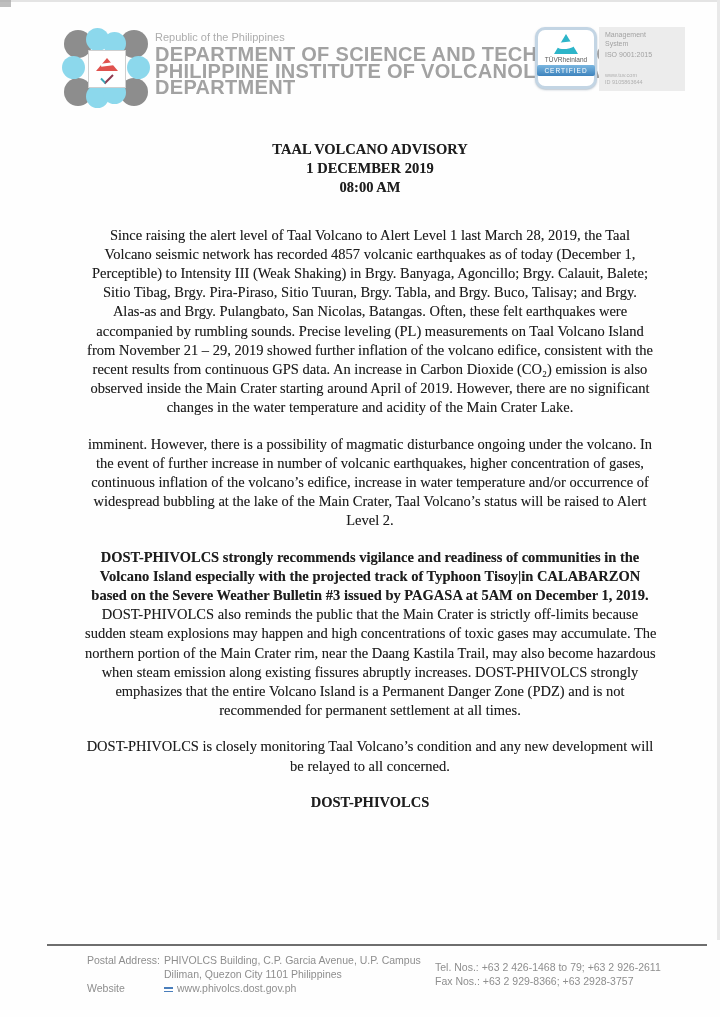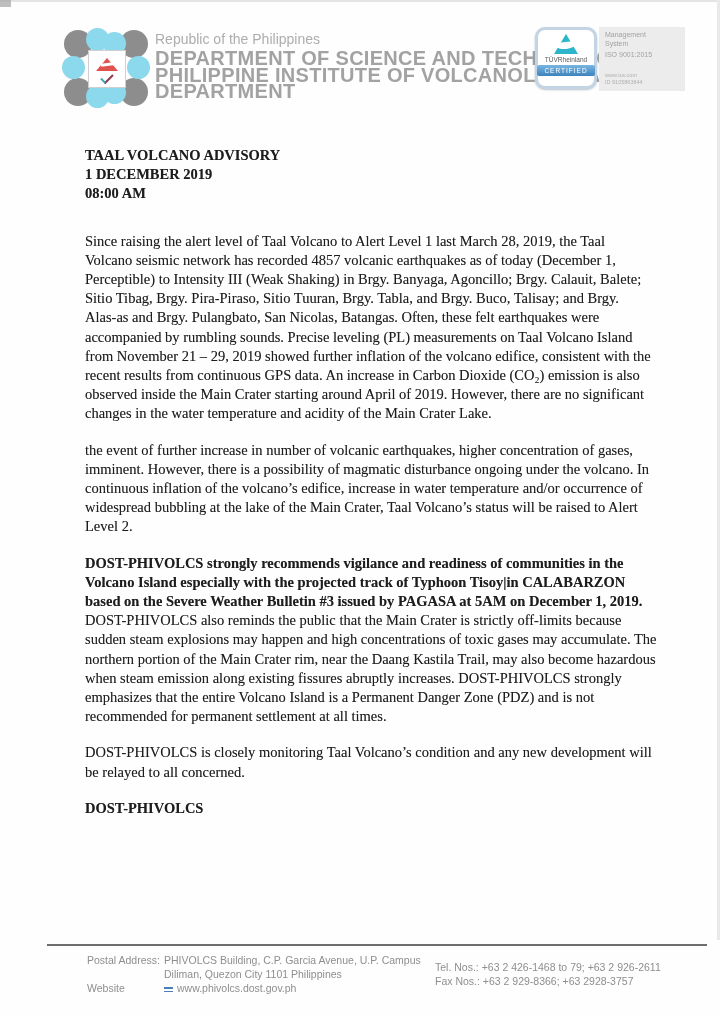--- a/index.html
+++ b/index.html
@@ -16,43 +16,43 @@
   .logo .gray{width:28px;height:28px;background:#8d8d8d;}
   .logo .cyan{width:23px;height:23px;background:#8cd8ec;}
   .logo .center{position:absolute;left:26px;top:22px;width:36px;height:36px;background:#fff;
         border:1px solid #cfcfcf;display:flex;align-items:center;justify-content:center;flex-direction:column;}
   .volcano{width:0;height:0;border-left:11px solid transparent;border-right:11px solid transparent;
         border-bottom:13px solid #e0524e;position:relative;}
   .volcano:after{content:"";position:absolute;left:-6px;top:5px;width:12px;height:3px;background:#fff;transform:rotate(-8deg);}
   .check{width:10px;height:5px;border-left:2px solid #3aa7b8;border-bottom:2px solid #8d3a50;transform:rotate(-45deg);margin-top:3px;}
 
   .agency{position:absolute;left:155px;top:31px;font-family:"Liberation Sans","DejaVu Sans",sans-serif;}
-  .republic{font-size:14px;color:#adadad;margin-bottom:3px;}
+  .republic{font-size:11px;color:#adadad;margin-bottom:3px;}
   .agline{font-size:20px;font-weight:700;color:#a2a2a2;line-height:16.5px;letter-spacing:.3px;}
 
   .tuv{position:absolute;left:535px;top:27px;display:flex;}
   .tuv-badge{width:62px;height:62px;background:#fff;border:3px solid #c3d5e4;border-radius:10px;
         box-sizing:border-box;display:flex;flex-direction:column;align-items:center;justify-content:flex-start;
         box-shadow:0 1px 2px rgba(120,140,160,.5);}
   .tuv-tri{margin-top:4px;width:0;height:0;border-left:12px solid transparent;border-right:12px solid transparent;
         border-bottom:20px solid #2db5c9;position:relative;}
   .tuv-tri i{position:absolute;left:-9px;top:8px;width:18px;height:7px;background:#fff;border-radius:0 0 60% 60%;transform:rotate(-6deg);}
   .tuv-name{font-family:"Liberation Sans","DejaVu Sans",sans-serif;font-size:6.5px;color:#5a5a5a;margin-top:2px;white-space:nowrap;}
   .tuv-cert{margin-top:2px;background:linear-gradient(#79b6e0,#3e83bd);color:#fff;
         font-family:"Liberation Sans","DejaVu Sans",sans-serif;font-size:6.5px;letter-spacing:1px;
         padding:2px 7px;border-radius:2px;}
   .tuv-panel{width:86px;height:64px;background:#ececec;margin-left:2px;padding:4px 6px;box-sizing:border-box;
         font-family:"Liberation Sans","DejaVu Sans",sans-serif;color:#a2a2a2;}
   .tuv-panel .t1{font-size:7px;line-height:8.5px;}
   .tuv-panel .t2{font-size:7px;line-height:8.5px;margin-top:3px;}
   .tuv-panel .t3{font-size:5.5px;line-height:6.5px;margin-top:12px;color:#b0b0b0;}
 
   
-  .doc{position:absolute;left:85px;top:146px;width:570px;font-size:14.5px;line-height:19.2px;color:#1d1d1d;
-       text-shadow:0 0 .6px rgba(50,50,50,.45);}
+  .doc{position:absolute;left:85px;top:140px;width:570px;font-size:14.5px;line-height:19.2px;color:#1d1d1d;
+       text-shadow:0 0 .6px rgba(50,50,50,.45);text-align:center;}
   .para{margin-bottom:17px;}
   .para:first-child{margin-bottom:28px;}
   .line{white-space:pre;}
   .b{font-weight:700;}
 
   
   .footer-rule{position:absolute;left:47px;top:944px;width:660px;height:2px;background:#6e6e6e;}
   .footer{position:absolute;left:83px;top:953px;width:620px;
         font-family:"Liberation Sans","DejaVu Sans",sans-serif;font-size:10.5px;line-height:14px;color:#8e8e8e;}
   .f-left{position:absolute;left:4px;top:0;display:grid;grid-template-columns:77px auto;column-gap:0;}
@@ -122,22 +122,22 @@
         <div class="line"><span>Perceptible) to Intensity III (Weak Shaking) in Brgy. Banyaga, Agoncillo; Brgy. Calauit, Balete;</span></div>
         <div class="line"><span>Sitio Tibag, Brgy. Pira-Piraso, Sitio Tuuran, Brgy. Tabla, and Brgy. Buco, Talisay; and Brgy.</span></div>
         <div class="line"><span>Alas-as and Brgy. Pulangbato, San Nicolas, Batangas. Often, these felt earthquakes were</span></div>
         <div class="line"><span>accompanied by rumbling sounds. Precise leveling (PL) measurements on Taal Volcano Island</span></div>
         <div class="line"><span>from November 21 – 29, 2019 showed further inflation of the volcano edifice, consistent with the</span></div>
         <div class="line"><span>recent results from continuous GPS data. An increase in Carbon Dioxide (CO₂) emission is also</span></div>
         <div class="line"><span>observed inside the Main Crater starting around April of 2019. However, there are no significant</span></div>
         <div class="line"><span>changes in the water temperature and acidity of the Main Crater Lake.</span></div>
       </div>
       <div class="para">
+        <div class="line"><span>imminent. However, there is a possibility of magmatic disturbance ongoing under the volcano. In</span></div>
         <div class="line"><span>the event of further increase in number of volcanic earthquakes, higher concentration of gases,</span></div>
-        <div class="line"><span>imminent. However, there is a possibility of magmatic disturbance ongoing under the volcano. In</span></div>
         <div class="line"><span>continuous inflation of the volcano’s edifice, increase in water temperature and/or occurrence of</span></div>
         <div class="line"><span>widespread bubbling at the lake of the Main Crater, Taal Volcano’s status will be raised to Alert</span></div>
         <div class="line"><span>Level 2.</span></div>
       </div>
       <div class="para">
         <div class="line"><span class="b">DOST-PHIVOLCS strongly recommends vigilance and readiness of communities in the</span></div>
         <div class="line"><span class="b">Volcano Island especially with the projected track of Typhoon Tisoy|in CALABARZON</span></div>
         <div class="line"><span class="b">based on the Severe Weather Bulletin #3 issued by PAGASA at 5AM on December 1, 2019.</span></div>
         <div class="line"><span>DOST-PHIVOLCS also reminds the public that the Main Crater is strictly off-limits because</span></div>
         <div class="line"><span>sudden steam explosions may happen and high concentrations of toxic gases may accumulate. The</span></div>

